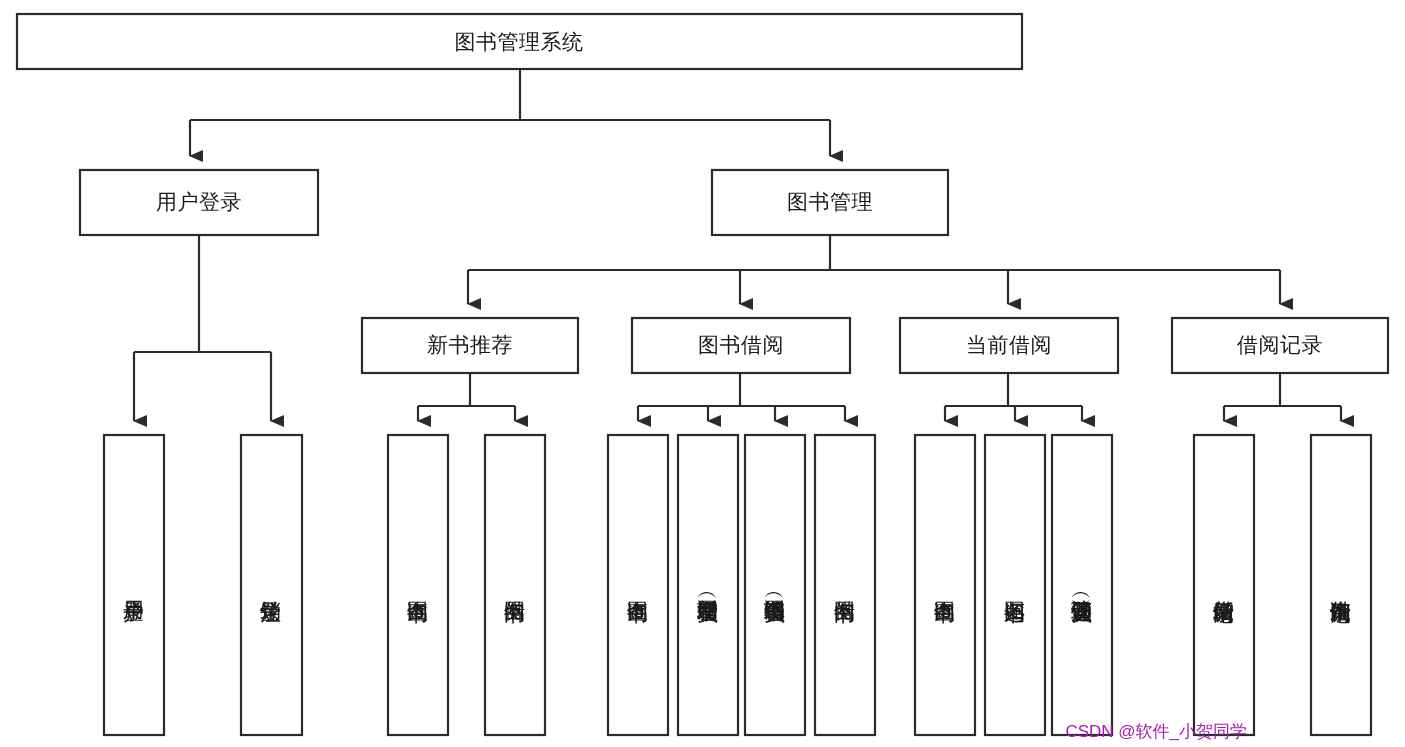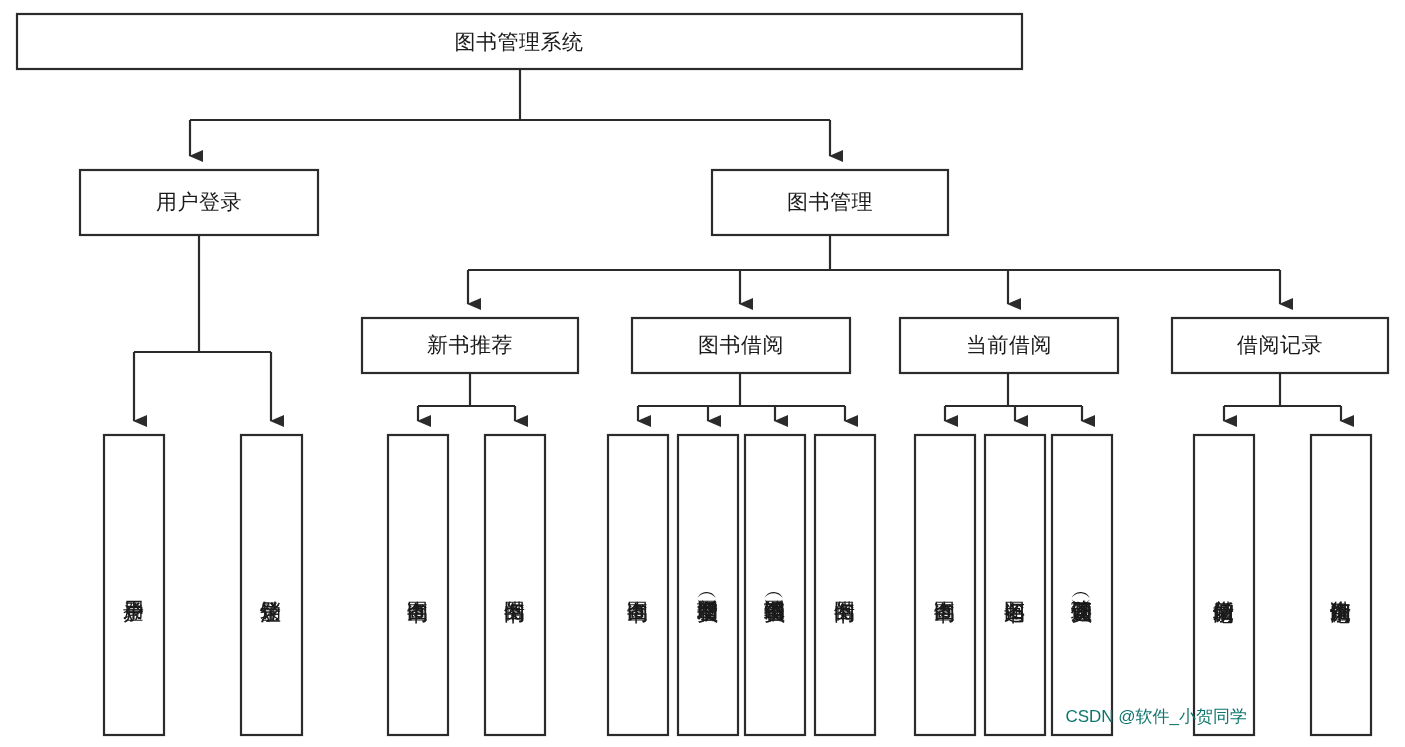--- a/index.html
+++ b/index.html
@@ -56,24 +56,24 @@
     stroke-linecap: butt;
     stroke-linejoin: miter;
   }
   .arrow-head {
     fill: #2b2b2b;
     stroke: none;
   }
   .watermark {
     position: absolute;
     right: 10px;
-    bottom: 19px;
+    bottom: 4px;
     font-family: "Liberation Sans", "DejaVu Sans", sans-serif;
     font-size: 17px;
-    color: #0f766e;
+    color: #a21caf;
     white-space: nowrap;
     pointer-events: none;
     user-select: none;
   }
 </style>
 </head>
 <body>
 
 <div id="diagram-root">
 

